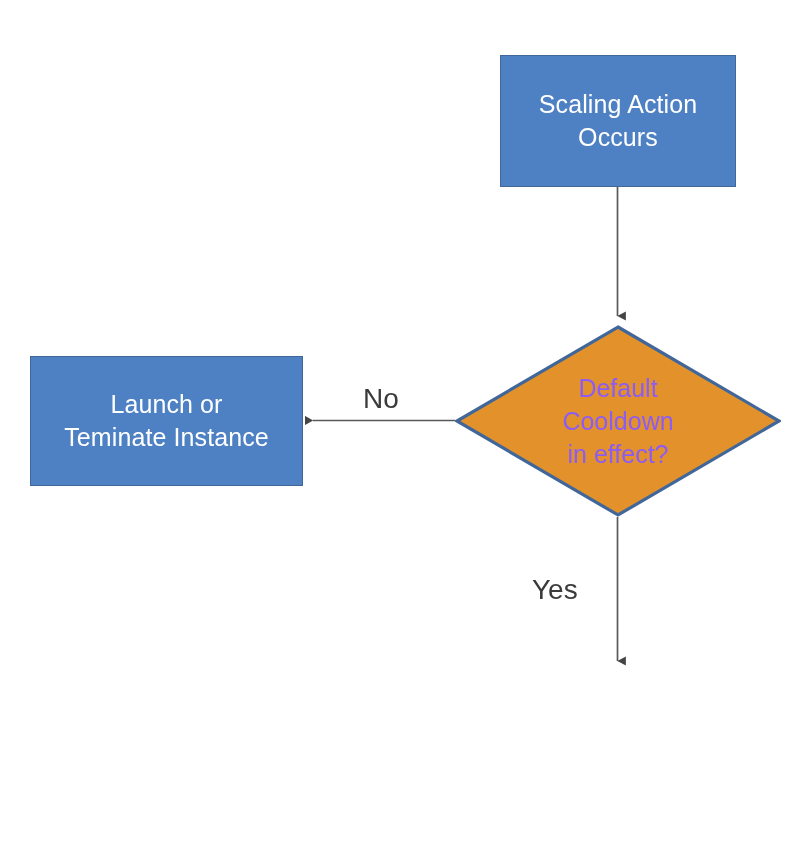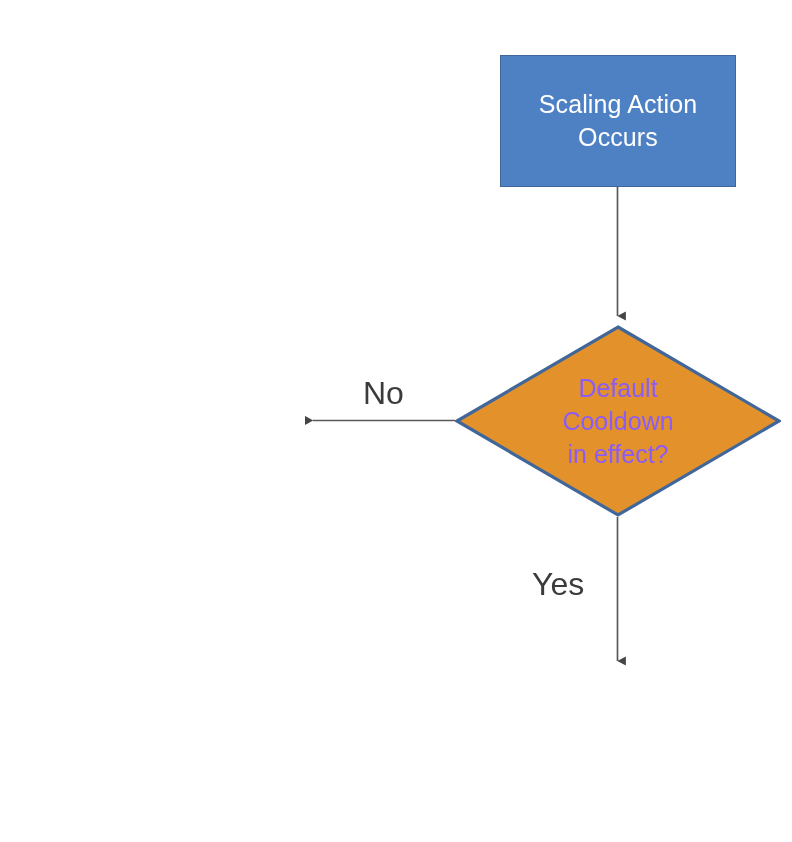--- a/index.html
+++ b/index.html
@@ -89,23 +89,24 @@
     color: #8b5cf6;
     font-size: 25px;
     line-height: 1.32;
     white-space: pre-line;
     pointer-events: none;
   }
   
   .edge-label {
     position: absolute;
     color: #3B3B3B;
-    font-size: 32px;
+    font-size: 28px;
     line-height: 1;
     white-space: nowrap;
+    margin-top: 8px;
   }
   #edge-label-no {
     left: 363px;
     top: 377px;
   }
   #edge-label-yes {
     left: 532px;
     top: 568px;
   }
 </style>
@@ -139,19 +140,21 @@
 
   <div id="node-decision">
     <svg class="diamond-shape" viewBox="0 0 326 192" preserveAspectRatio="none" xmlns="http://www.w3.org/2000/svg">
       <polygon points="163,2 324,96 163,190 2,96" fill="#E3922B" stroke="#41679A" stroke-width="3.2" stroke-linejoin="miter"></polygon>
     </svg>
     <div class="diamond-label">Default
 Cooldown
 in effect?</div>
   </div>
 
+  <div class="node-box" id="node-launch-terminate">Launch or
+Teminate Instance</div>
 
 
   <div class="edge-label" id="edge-label-no">No</div>
 
   <div class="edge-label" id="edge-label-yes">Yes</div>
 
 </div>
 
 </body></html>

